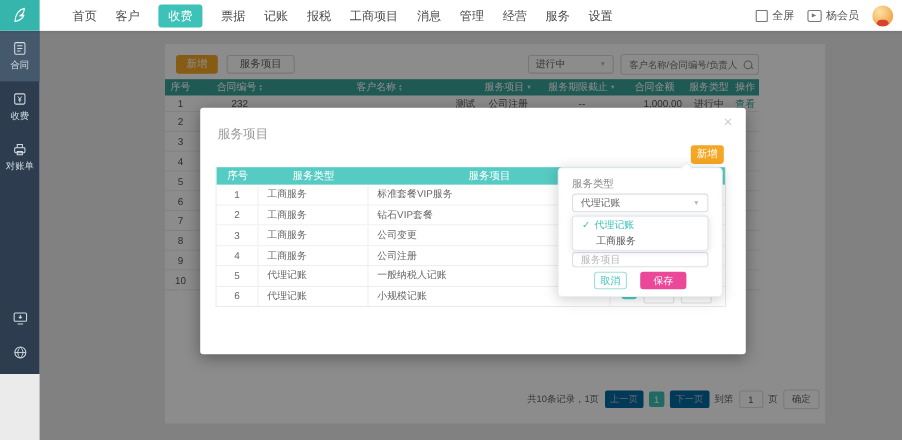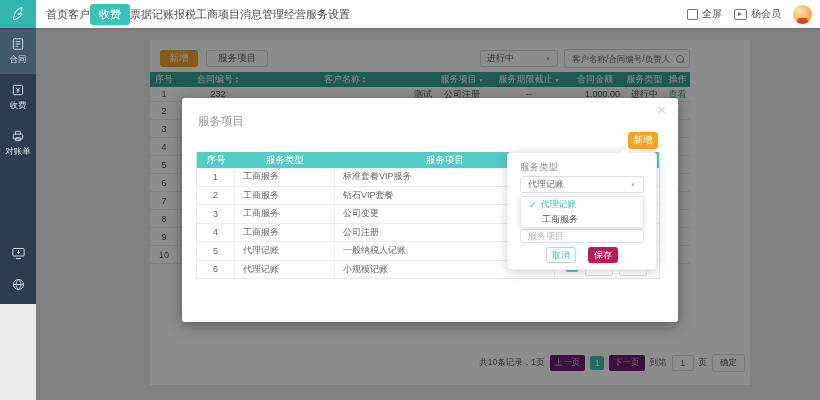--- a/index.html
+++ b/index.html
@@ -1,34 +1,34 @@
 <!DOCTYPE html>
 <html><head>
 <meta charset="utf-8">
 <style>
   html,body{margin:0;padding:0;width:820px;height:400px;overflow:hidden;
     font-family:"Liberation Sans","DejaVu Sans",sans-serif;background:#ebebeb;}
   
   .navbar{position:absolute;top:0;left:0;width:820px;height:28px;background:#fff;
     display:flex;align-items:center;z-index:30;box-shadow:0 1px 2px rgba(0,0,0,.10);}
   .logo{width:36px;height:28px;background:#35b5ab;display:flex;align-items:center;justify-content:center;flex:none;}
-  .nav-list{display:flex;align-items:center;margin-left:10px;font-size:11px;color:#4a4a4a;}
+  .nav-list{display:flex;align-items:center;gap:17px;margin-left:30px;font-size:11px;color:#4a4a4a;}
   .nav-item{cursor:pointer;white-space:nowrap;}
   .nav-item.active{background:#3cc2b6;color:#fff;padding:3px 9px;border-radius:3px;}
   .nav-right{margin-left:auto;display:flex;align-items:center;gap:12px;padding-right:8px;font-size:10px;color:#555;}
   .nav-right .grp{display:flex;align-items:center;gap:4px;}
   .ic-full{width:9px;height:9px;border:1px solid #777;border-radius:1px;}
   .ic-member{width:11px;height:9px;border:1px solid #777;border-radius:2px;position:relative;}
   .ic-member::after{content:"";position:absolute;left:3px;top:2px;border-left:4px solid #777;
     border-top:2.5px solid transparent;border-bottom:2.5px solid transparent;}
   .avatar{width:19px;height:19px;border-radius:50%;overflow:hidden;position:relative;
     background:radial-gradient(circle at 35% 30%,#fde2a8,#f2a94e 70%);}
   .avatar::after{content:"";position:absolute;left:4px;bottom:0;width:11px;height:6px;background:#d8432f;border-radius:4px 4px 0 0;}
   
-  .sidebar{position:absolute;top:28px;left:0;width:36px;height:276px;background:#2d3d4f;z-index:29;
+  .sidebar{position:absolute;top:28px;left:0;width:36px;height:312px;background:#2d3d4f;z-index:29;
     display:flex;flex-direction:column;align-items:stretch;}
   .side-item{height:46px;display:flex;flex-direction:column;align-items:center;justify-content:center;
     gap:3px;color:#d4dce3;font-size:8.5px;cursor:pointer;}
   .side-item.active{background:#45596d;}
   .side-bottom{margin-top:auto;display:flex;flex-direction:column;align-items:center;gap:16px;padding-bottom:12px;}
   .side-bottom svg{display:block;}
   
   .main{position:absolute;left:36px;top:28px;width:784px;height:372px;background:#ebebeb;}
   .card{position:absolute;left:114px;top:12px;width:600px;height:345px;background:#fff;}
   .btn{border-radius:3px;font-size:9.5px;display:flex;align-items:center;justify-content:center;cursor:pointer;box-sizing:border-box;}
@@ -54,21 +54,21 @@
   .bg-tr{display:flex;height:14px;align-items:center;border-bottom:1px solid #ececec;background:#fff;}
   .bg-tr.tall{height:17px;}
   .bg-td{box-sizing:border-box;overflow:hidden;white-space:nowrap;text-align:center;}
   .bg-td:nth-child(1){width:28px;}.bg-td:nth-child(2){width:80px;}
   .bg-td:nth-child(3){width:174px;text-align:right;padding-left:8px;}
   .bg-td:nth-child(4){width:60px;}.bg-td:nth-child(5){width:74px;}
   .bg-td:nth-child(6){width:58px;text-align:right;padding-right:4px;}
   .bg-td:nth-child(7){width:41px;}.bg-td:nth-child(8){width:25px;color:#38a39a;}
   
   .pagination{position:absolute;right:5px;top:314px;display:flex;align-items:center;gap:5px;font-size:8.5px;color:#5f6368;}
-  .pg-btn{background:#701a75;color:#b9bec4;padding:2px 5px;border-radius:2px;}
+  .pg-btn{background:#0369a1;color:#b9bec4;padding:2px 5px;border-radius:2px;}
   .pg-cur{background:#3cc2b6;color:#fff;width:14px;height:14px;line-height:14px;text-align:center;border-radius:2px;}
   .pg-goto{width:20px;height:14px;border:1px solid #dcdfe6;border-radius:2px;text-align:center;font-size:8.5px;color:#555;padding:0;}
   .pg-ok{border:1px solid #dcdfe6;background:#fff;border-radius:3px;padding:2px 7px;color:#5f6368;}
   
   .overlay{position:absolute;left:0;top:0;width:784px;height:372px;background:rgba(0,0,0,.45);z-index:10;}
   
   .modal{position:absolute;left:146px;top:70px;width:496px;height:224px;background:#fff;border-radius:3px;
     z-index:20;box-shadow:0 3px 14px rgba(0,0,0,.35);}
   .modal-title{position:absolute;left:16px;top:16px;font-size:11.5px;color:#9a9a9a;}
   .modal-close{position:absolute;right:12px;top:4px;font-size:14px;color:#cfcfcf;cursor:pointer;}
@@ -100,21 +100,21 @@
     box-shadow:0 1px 6px rgba(0,0,0,.12);z-index:7;}
   .pop-opt{height:15px;display:flex;align-items:center;font-size:9px;color:#555;padding-left:8px;gap:4px;cursor:pointer;}
   .pop-opt.sel{color:#3cc2b6;}
   .pop-opt .chk{font-size:9px;}
   .pop-opt:not(.sel){padding-left:21px;}
   .pop-input{position:absolute;left:12px;right:12px;top:76px;height:14px;border:1px solid #dcdfe6;border-radius:3px;
     font-size:9px;color:#555;padding:0 7px;box-sizing:border-box;outline:none;}
   .pop-input::placeholder{color:#b8b8b8;}
   .pop-btns{position:absolute;left:0;right:0;top:94px;display:flex;justify-content:center;gap:12px;}
   .btn-cancel{width:30px;height:16px;background:#fff;border:1px solid #9fdfd8;color:#3cc2b6;font-size:9px;}
-  .btn-save{width:30px;height:16px;background:#be185d;color:#fff;font-size:9px;}
+  .btn-save{width:42px;height:16px;background:#ec4899;color:#fff;font-size:9px;}
 </style>
 </head>
 <body>
 
 <header class="navbar">
   <div class="logo">
     <svg width="18" height="18" viewBox="0 0 24 24">
       <path d="M17.5 3.5c-7 1.5-10.5 6-11.5 16 5.5-1 9.5-3.5 11-8-2 1-3.5 1.2-5 1 3.2-1.2 5.3-3.8 5.5-9z" fill="none" stroke="#ffffff" stroke-width="1.3" stroke-linejoin="round"></path>
     </svg>
   </div>

